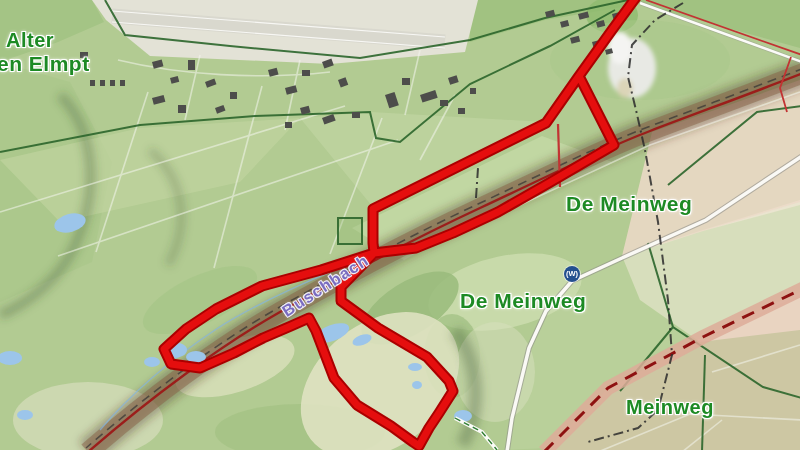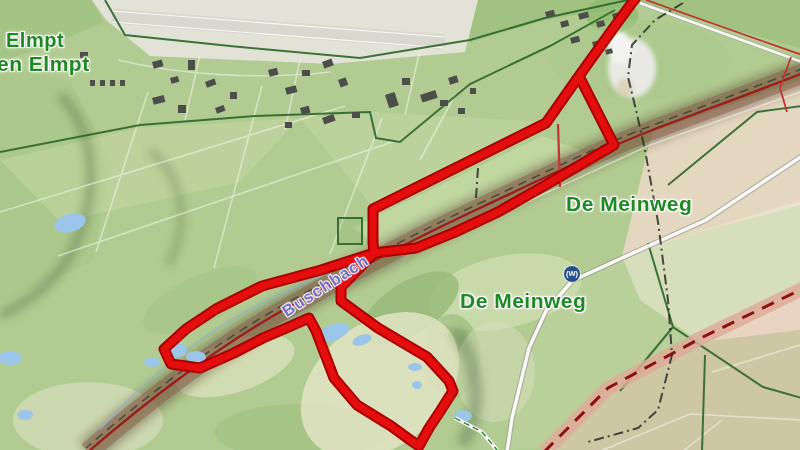--- a/index.html
+++ b/index.html
@@ -192,20 +192,21 @@
     <path d="M791,57 L780,88 L787,112" stroke-width="1.8"></path>
     <path d="M558,124 L560,187" stroke-width="2.2"></path>
   </g>
 
   <g fill="none" stroke-linejoin="round" stroke-linecap="round">
     <path d="M637,-4 L612,30 L579,76 L614,145 L549,183 L498,212 L453,233 L416,248 L374,253 L321,270 L262,286 L216,309 L186,329 L164,349 L171,364 L200,368 L234,353 L263,338 L291,326 L309,318 L316,331 L334,378 L357,405 L391,426 L413,442 L419,446 L429,428 L439,413 L453,391 L449,381 L427,357 L378,328 L341,301 L341,287 L374,253 L373,243 L373,209 L546,123 L579,76" stroke="#ab0000" stroke-width="11"></path>
     <path d="M637,-4 L612,30 L579,76 L614,145 L549,183 L498,212 L453,233 L416,248 L374,253 L321,270 L262,286 L216,309 L186,329 L164,349 L171,364 L200,368 L234,353 L263,338 L291,326 L309,318 L316,331 L334,378 L357,405 L391,426 L413,442 L419,446 L429,428 L439,413 L453,391 L449,381 L427,357 L378,328 L341,301 L341,287 L374,253 L373,243 L373,209 L546,123 L579,76" stroke="#e50e0e" stroke-width="7"></path>
   </g>
 </svg>
 
-<div class="map-label lbl-alter">Elmpt</div>
+<div class="map-label lbl-alter">Alter</div>
 <div class="map-label lbl-elmpt">en Elmpt</div>
 <div class="map-label lbl-demeinweg1">De Meinweg</div>
 <div class="map-label lbl-demeinweg2">De Meinweg</div>
+<div class="map-label lbl-meinweg">Meinweg</div>
 <div class="lbl-stream">Buschbach</div>
 
 <div class="w-node">(W)</div>
 </div>
 
 </body></html>

